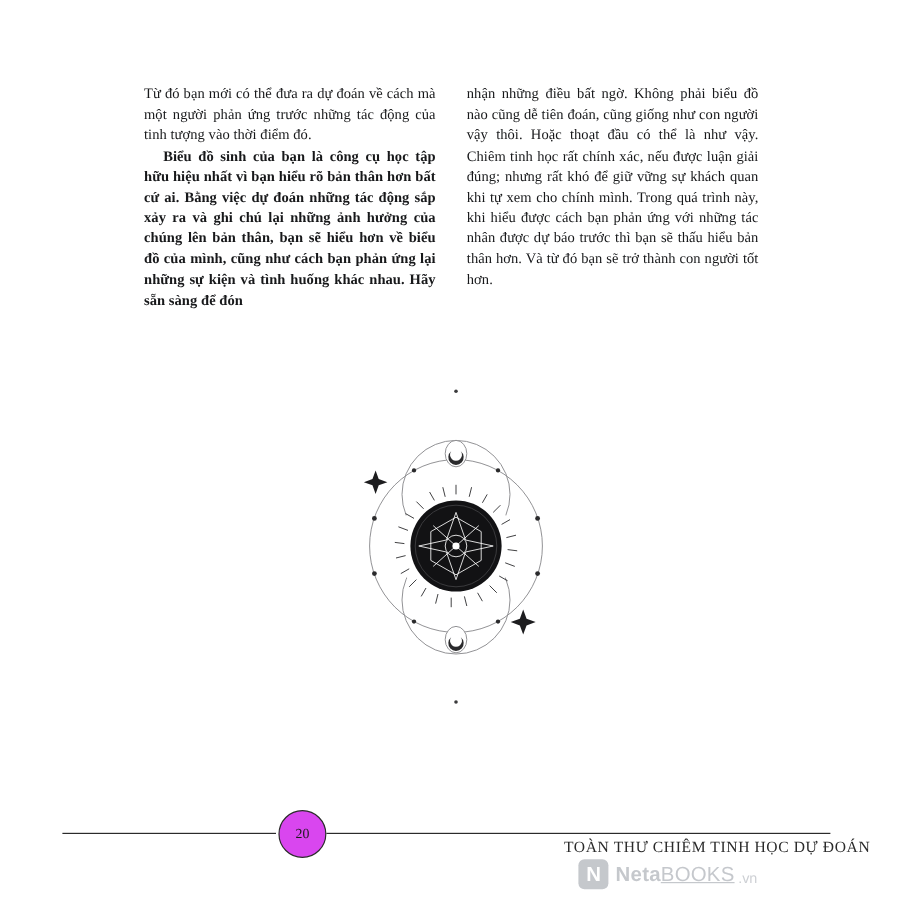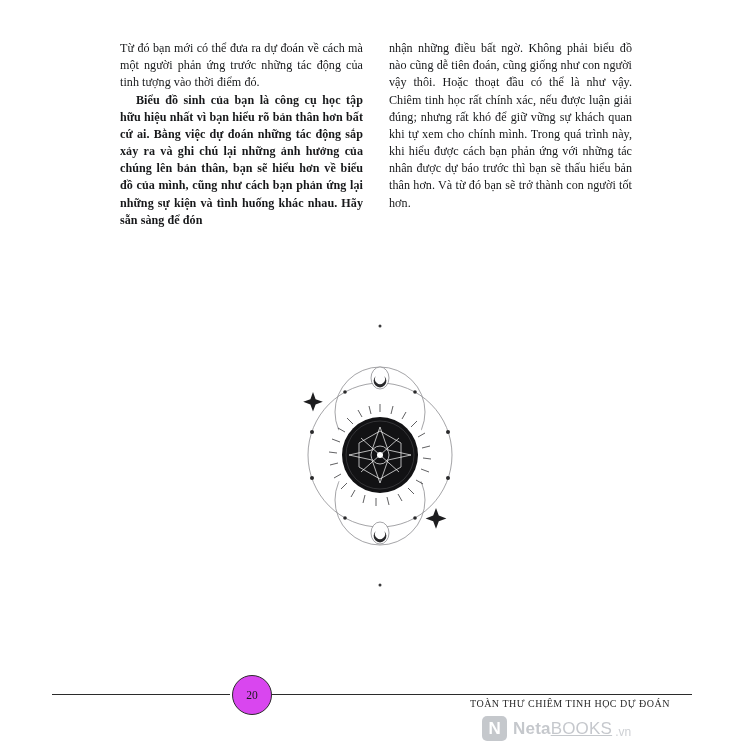--- a/index.html
+++ b/index.html
@@ -17,21 +17,21 @@
   .page {
     position: absolute;
     inset: 0;
     background: #ffffff;
   }
 
   
   .columns {
     position: absolute;
     left: 120px;
-    top: 40px;
+    top: 70px;
     width: 513px;
     display: flex;
     gap: 26px;
   }
   .col {
     width: 243px;
   }
   .col p {
     margin: 0;
     font-size: 12.1px;
@@ -87,21 +87,21 @@
     display: flex;
     align-items: center;
     justify-content: center;
     font-size: 11.5px;
     color: #1a1a1a;
   }
   .footer-title {
     position: absolute;
     left: 470px;
     top: 698px;
-    font-size: 10px;
+    font-size: 13px;
     letter-spacing: 0.5px;
     color: #2a2a2a;
     font-family: "Liberation Serif", serif;
   }
 
   
   .watermark {
     position: absolute;
     left: 482px;
     top: 716px;

